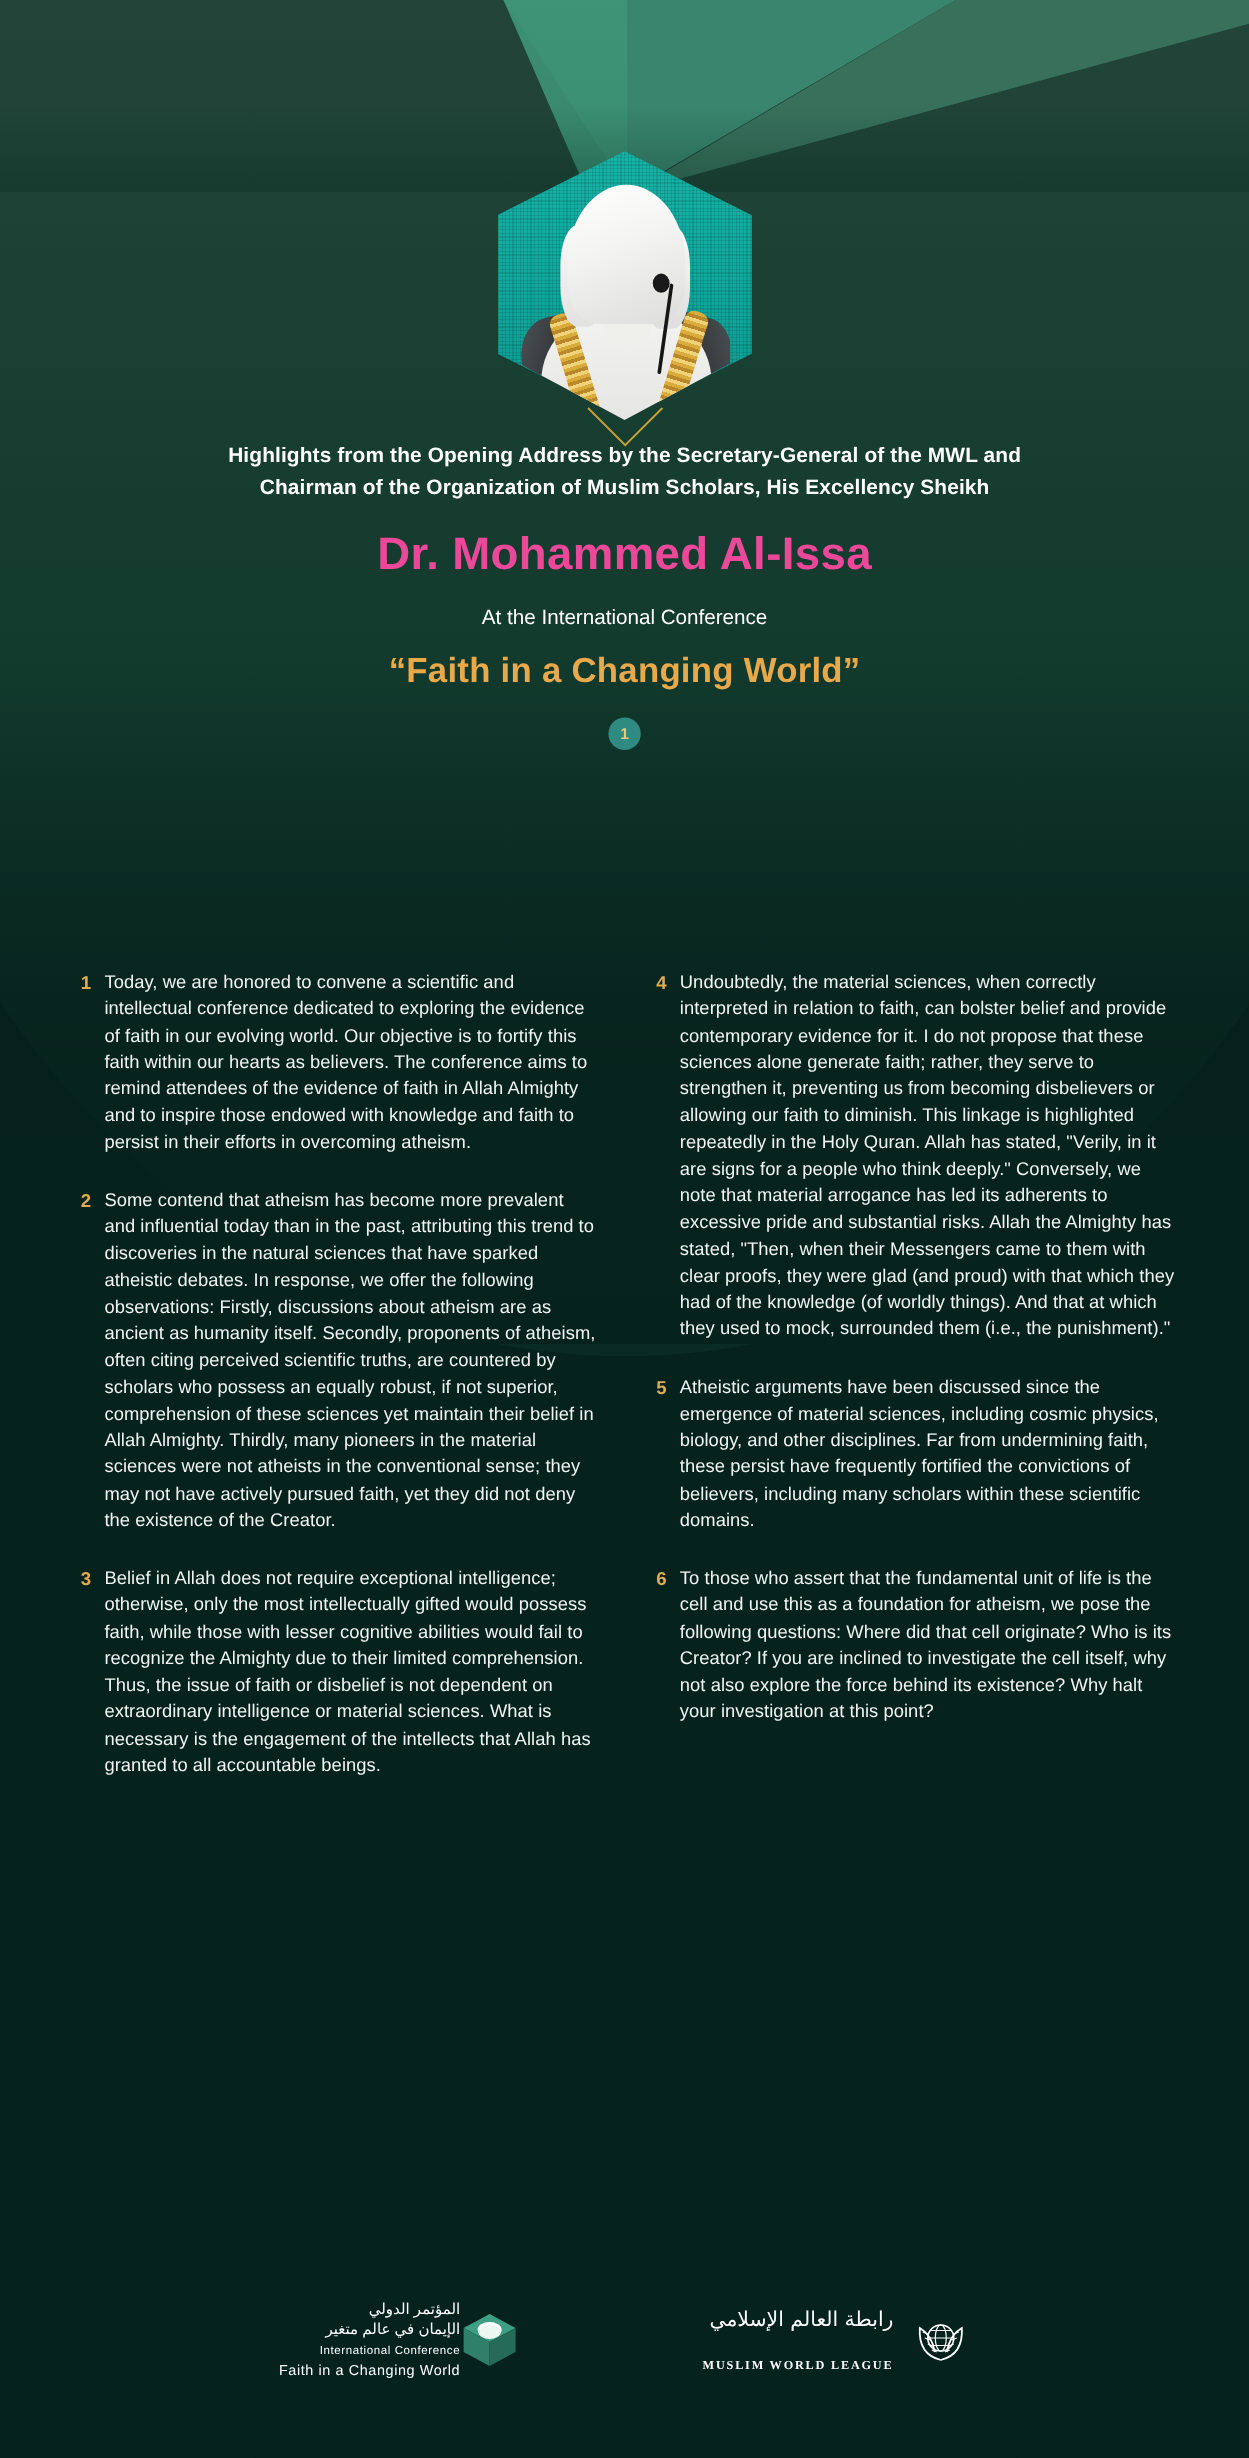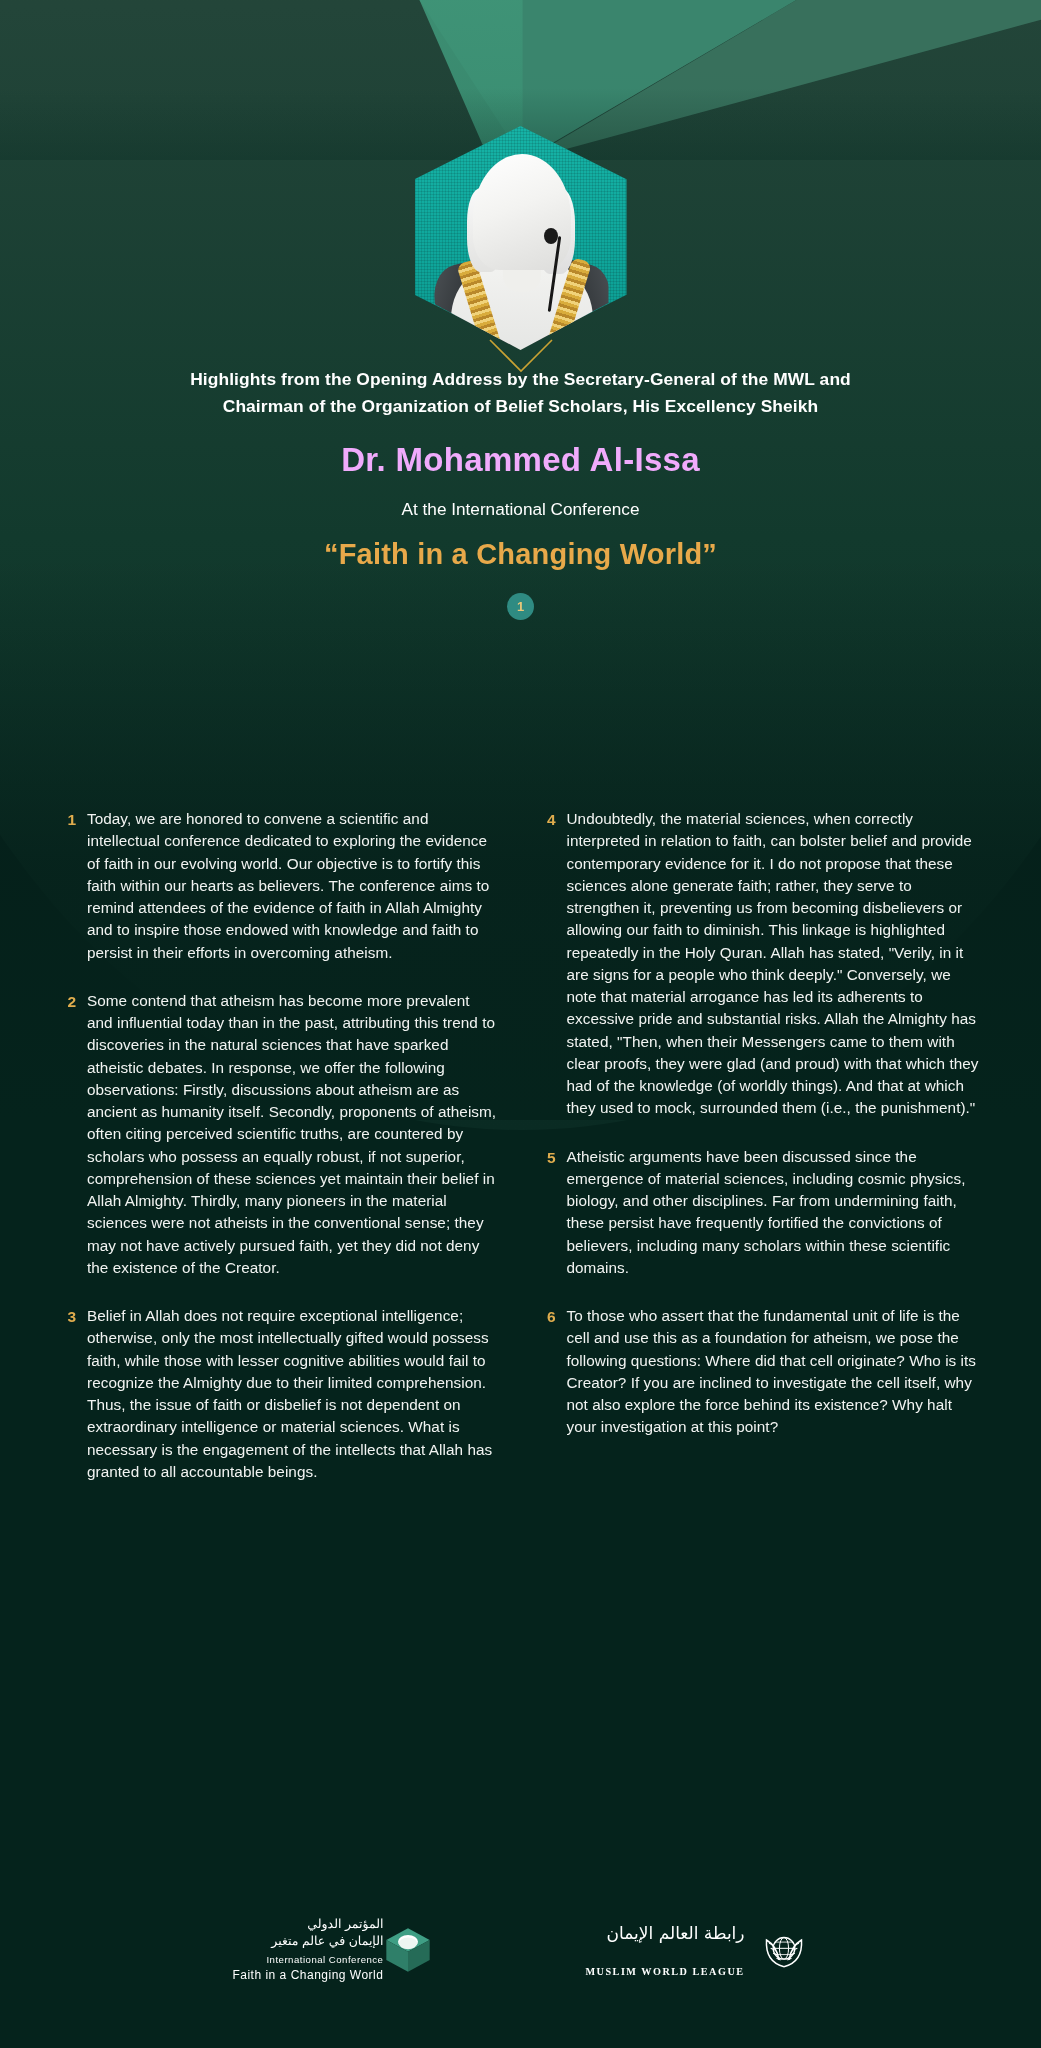--- a/index.html
+++ b/index.html
@@ -175,22 +175,22 @@
     box-sizing:border-box;
   }
   .eyebrow{
     color:#ffffff;
     font-size:17.4px;
     line-height:1.53;
     font-weight:600;
     letter-spacing:.1px;
   }
   .speaker{
-    color:#f0abfc;
-    font-size:33px;
+    color:#ec4899;
+    font-size:38px;
     font-weight:700;
     letter-spacing:.3px;
     margin-top:22px;
   }
   .at-conf{
     color:#ffffff;
     font-size:17.2px;
     font-weight:500;
     margin-top:20px;
   }
@@ -305,21 +305,21 @@
       <div class="p-mic-head"></div>
     </div>
     <svg class="hex-chevron" viewBox="0 0 66 36">
       <path d="M2 2 L33 33 L64 2" fill="none" stroke="#c9a233" stroke-width="1.6"></path>
     </svg>
   </div>
 
   <div class="header">
     <div class="eyebrow">
       <div>Highlights from the Opening Address by the Secretary-General of the MWL and</div>
-      <div>Chairman of the Organization of Belief Scholars, His Excellency Sheikh</div>
+      <div>Chairman of the Organization of Muslim Scholars, His Excellency Sheikh</div>
     </div>
     <div class="speaker">Dr. Mohammed Al-Issa</div>
     <div class="at-conf">At the International Conference</div>
     <div class="conf-title">“Faith in a Changing World”</div>
     <div class="page-badge">1</div>
   </div>
 
   <div class="columns">
 
     <div class="col">
@@ -367,21 +367,21 @@
         <polygon points="30,4 56,18 30,32 4,18" fill="#3f9f85"></polygon>
         <polygon points="4,18 30,32 30,56 4,42" fill="#2f7f69"></polygon>
         <polygon points="56,18 30,32 30,56 56,42" fill="#256b57"></polygon>
         <ellipse cx="30" cy="20" rx="12" ry="8" fill="#ffffff"></ellipse>
         <ellipse cx="30" cy="22" rx="11" ry="7" fill="#eef6f2"></ellipse>
       </svg>
     </div>
 
     <div class="logo-mwl">
       <div class="logo-mwl-text">
-        <div class="mwl-ar">رابطة العالم الإيمان</div>
+        <div class="mwl-ar">رابطة العالم الإسلامي</div>
         <div class="mwl-en">MUSLIM WORLD LEAGUE</div>
       </div>
       <svg class="mwl-emblem" viewBox="0 0 60 60">
         <circle cx="30" cy="28" r="13" fill="none" stroke="#ffffff" stroke-width="1.6"></circle>
         <ellipse cx="30" cy="28" rx="5.5" ry="13" fill="none" stroke="#ffffff" stroke-width="1.2"></ellipse>
         <line x1="17" y1="28" x2="43" y2="28" stroke="#ffffff" stroke-width="1.2"></line>
         <line x1="19" y1="20.5" x2="41" y2="20.5" stroke="#ffffff" stroke-width="1"></line>
         <line x1="19" y1="35.5" x2="41" y2="35.5" stroke="#ffffff" stroke-width="1"></line>
         <path d="M30 50 C14 46 8 34 9 18 C16 22 22 30 24 42" fill="none" stroke="#ffffff" stroke-width="1.8"></path>
         <path d="M30 50 C46 46 52 34 51 18 C44 22 38 30 36 42" fill="none" stroke="#ffffff" stroke-width="1.8"></path>

